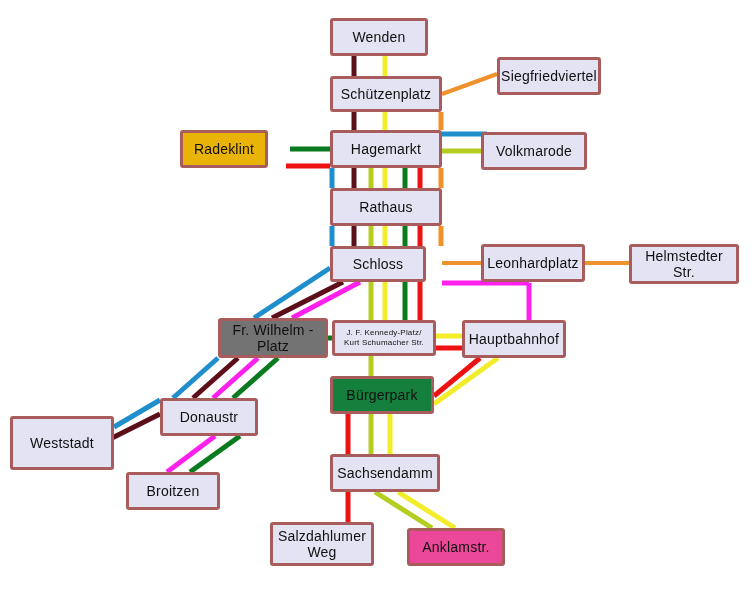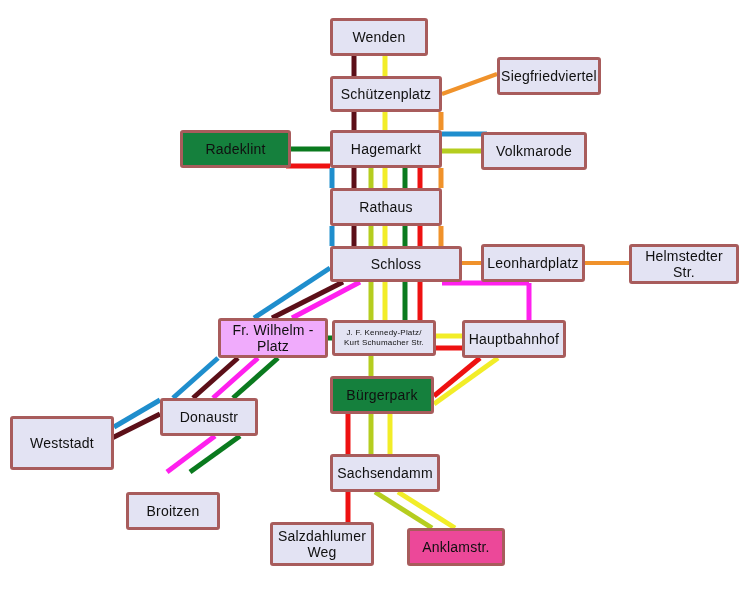--- a/index.html
+++ b/index.html
@@ -120,43 +120,43 @@
   <div id="stations-layer">
       <div class="station" style="left: 330px; top: 18px; width: 98px; height: 38px; background: rgb(227, 227, 243); border-color: rgb(168, 92, 92);">
         <span class="station-label">Wenden</span>
       </div>
       <div class="station" style="left: 330px; top: 76px; width: 112px; height: 36px; background: rgb(227, 227, 243); border-color: rgb(168, 92, 92);">
         <span class="station-label">Schützenplatz</span>
       </div>
       <div class="station" style="left: 497px; top: 57px; width: 104px; height: 38px; background: rgb(227, 227, 243); border-color: rgb(168, 92, 92);">
         <span class="station-label">Siegfriedviertel</span>
       </div>
-      <div class="station" style="left: 180px; top: 130px; width: 111px; height: 38px; background: #15803d; border-color: rgb(168, 92, 92);">
+      <div class="station" style="left: 180px; top: 130px; width: 88px; height: 38px; background: #eab308; border-color: rgb(168, 92, 92);">
         <span class="station-label">Radeklint</span>
       </div>
       <div class="station" style="left: 330px; top: 130px; width: 112px; height: 38px; background: rgb(227, 227, 243); border-color: rgb(168, 92, 92);">
         <span class="station-label">Hagemarkt</span>
       </div>
       <div class="station" style="left: 481px; top: 132px; width: 106px; height: 38px; background: rgb(227, 227, 243); border-color: rgb(168, 92, 92);">
         <span class="station-label">Volkmarode</span>
       </div>
       <div class="station" style="left: 330px; top: 188px; width: 112px; height: 38px; background: rgb(227, 227, 243); border-color: rgb(168, 92, 92);">
         <span class="station-label">Rathaus</span>
       </div>
-      <div class="station" style="left: 330px; top: 246px; width: 132px; height: 36px; background: rgb(227, 227, 243); border-color: rgb(168, 92, 92);">
+      <div class="station" style="left: 330px; top: 246px; width: 96px; height: 36px; background: rgb(227, 227, 243); border-color: rgb(168, 92, 92);">
         <span class="station-label">Schloss</span>
       </div>
       <div class="station" style="left: 481px; top: 244px; width: 104px; height: 38px; background: rgb(227, 227, 243); border-color: rgb(168, 92, 92);">
         <span class="station-label">Leonhardplatz</span>
       </div>
       <div class="station" style="left: 629px; top: 244px; width: 110px; height: 40px; background: rgb(227, 227, 243); border-color: rgb(168, 92, 92);">
         <span class="station-label">Helmstedter
 Str.</span>
       </div>
-      <div class="station" style="left: 218px; top: 318px; width: 110px; height: 40px; background: #f0abfc; border-color: rgb(168, 92, 92);">
+      <div class="station" style="left: 218px; top: 318px; width: 110px; height: 40px; background: #737373; border-color: rgb(168, 92, 92);">
         <span class="station-label">Fr. Wilhelm -
 Platz</span>
       </div>
       <div class="station small-label" style="left: 332px; top: 320px; width: 104px; height: 36px; background: rgb(227, 227, 243); border-color: rgb(168, 92, 92);">
         <span class="station-label">J. F. Kennedy-Platz/
 Kurt Schumacher Str.</span>
       </div>
       <div class="station" style="left: 462px; top: 320px; width: 104px; height: 38px; background: rgb(227, 227, 243); border-color: rgb(168, 92, 92);">
         <span class="station-label">Hauptbahnhof</span>
       </div>
@@ -165,21 +165,21 @@
       </div>
       <div class="station" style="left: 160px; top: 398px; width: 98px; height: 38px; background: rgb(227, 227, 243); border-color: rgb(168, 92, 92);">
         <span class="station-label">Donaustr</span>
       </div>
       <div class="station" style="left: 10px; top: 416px; width: 104px; height: 54px; background: rgb(227, 227, 243); border-color: rgb(168, 92, 92);">
         <span class="station-label">Weststadt</span>
       </div>
       <div class="station" style="left: 330px; top: 454px; width: 110px; height: 38px; background: rgb(227, 227, 243); border-color: rgb(168, 92, 92);">
         <span class="station-label">Sachsendamm</span>
       </div>
-      <div class="station" style="left: 126px; top: 472px; width: 94px; height: 38px; background: rgb(227, 227, 243); border-color: rgb(168, 92, 92); margin-top: 20px;">
+      <div class="station" style="left: 126px; top: 472px; width: 94px; height: 38px; background: rgb(227, 227, 243); border-color: rgb(168, 92, 92);">
         <span class="station-label">Broitzen</span>
       </div>
       <div class="station" style="left: 270px; top: 522px; width: 104px; height: 44px; background: rgb(227, 227, 243); border-color: rgb(168, 92, 92);">
         <span class="station-label">Salzdahlumer
 Weg</span>
       </div>
       <div class="station" style="left: 407px; top: 528px; width: 98px; height: 38px; background: #ec4899; border-color: rgb(168, 92, 92);">
         <span class="station-label">Anklamstr.</span>
       </div>
     </div>

